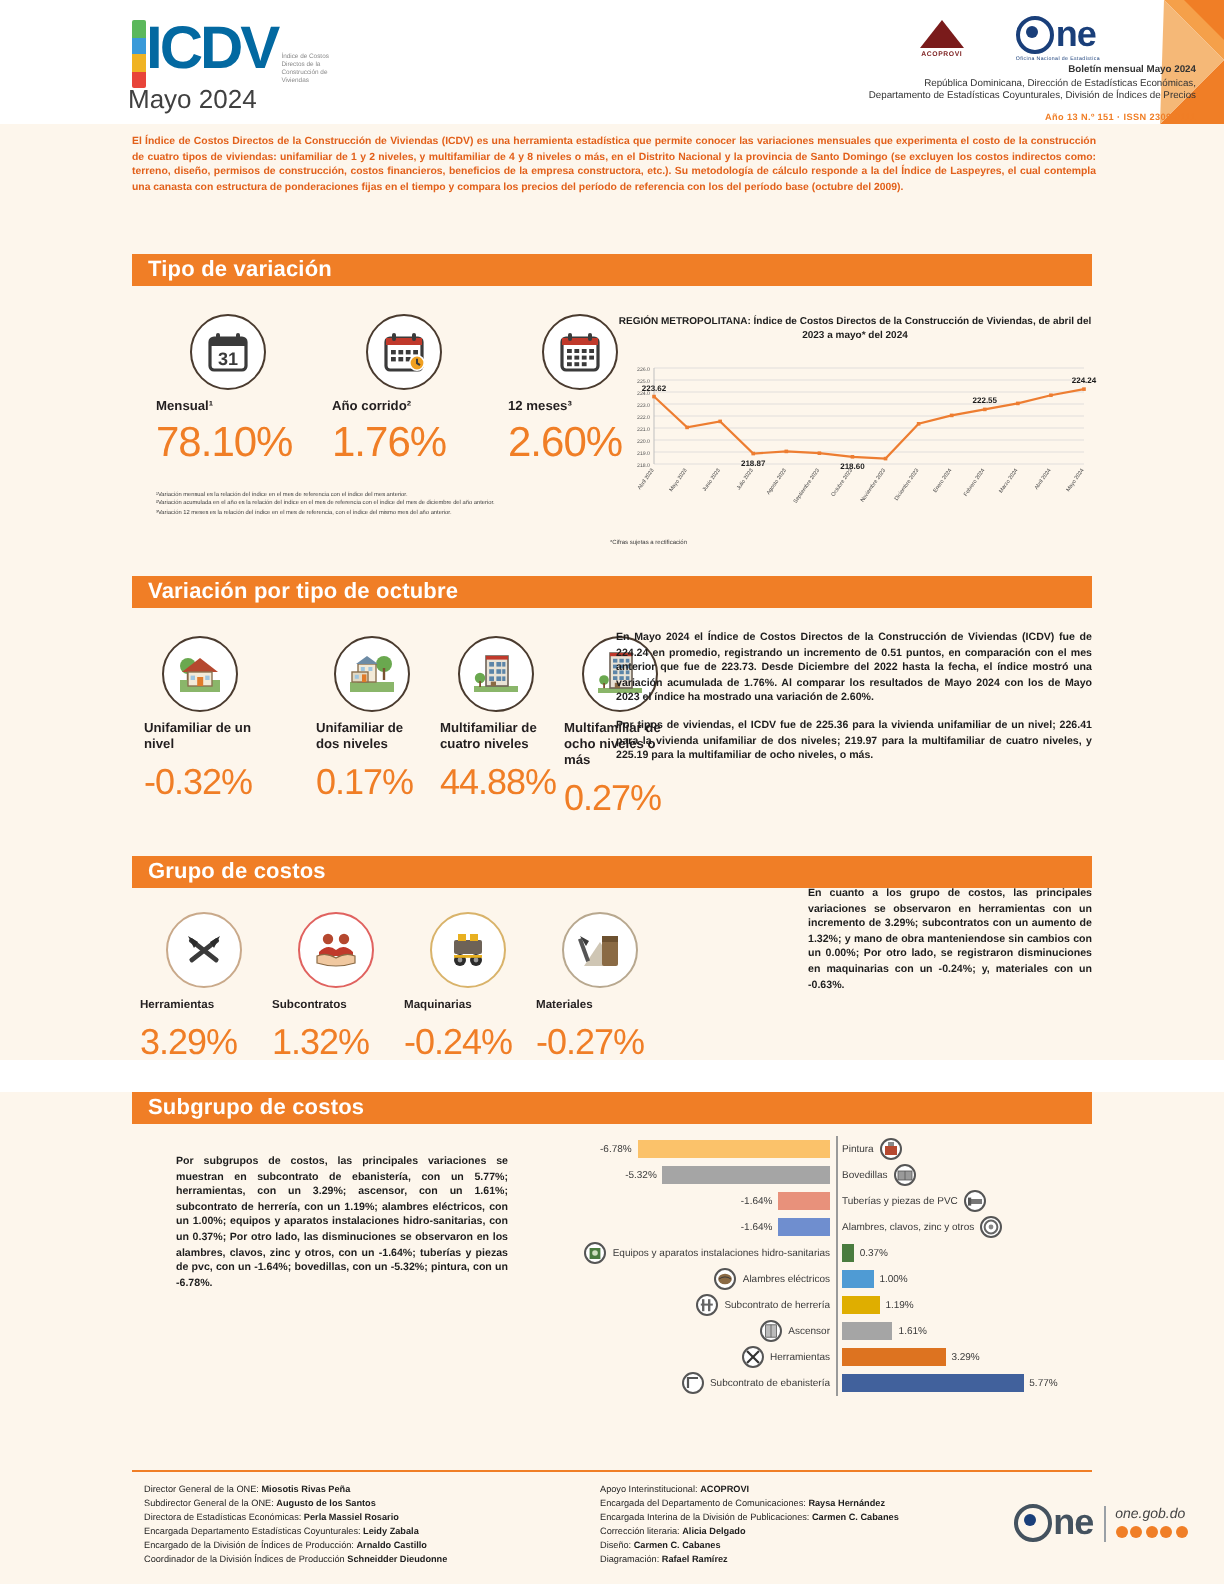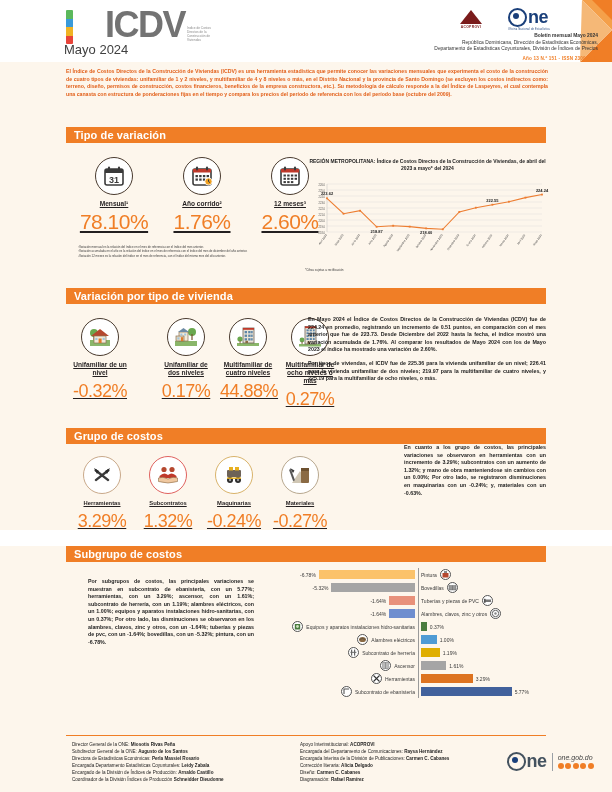--- a/index.html
+++ b/index.html
@@ -14,21 +14,21 @@
 
   
   .corner{position:absolute;top:0;right:0;width:62px;height:62px;overflow:hidden;}
   .corner svg{display:block;}
 
   
   .header{position:absolute;left:0;top:0;width:612px;height:62px;}
   .logo-wrap{position:absolute;left:66px;top:8px;display:flex;align-items:flex-start;}
   .logo-bars{display:flex;flex-direction:column;width:7px;height:34px;margin-top:2px;border-radius:1px;overflow:hidden;}
   .logo-bars i{display:block;height:25%;}
-  .logo-text{font-size:36px;font-weight:bold;letter-spacing:-1.5px;line-height:34px;color:#737373;font-family:"Liberation Sans",sans-serif;margin-left:32px;}
+  .logo-text{font-size:30px;font-weight:bold;letter-spacing:-1.5px;line-height:34px;color:#0369a1;font-family:"Liberation Sans",sans-serif;}
   .logo-sub{font-size:3.2px;line-height:4px;color:#8a8a8a;margin-left:2px;margin-top:18px;width:26px;}
   .month{position:absolute;left:64px;top:42px;font-size:13px;color:#404040;}
 
   .hdr-right{position:absolute;right:14px;top:5px;text-align:right;width:330px;}
   .hdr-logos{display:flex;justify-content:flex-end;align-items:center;gap:26px;height:28px;padding-right:48px;}
   .acoprovi{text-align:center;}
   .acoprovi .tri{width:0;height:0;border-left:11px solid transparent;border-right:11px solid transparent;border-bottom:14px solid #7a1b1b;margin:0 auto;}
   .acoprovi .nm{font-size:3.4px;letter-spacing:.3px;color:#7a1b1b;margin-top:1px;font-weight:bold;}
   .one-logo{display:flex;align-items:center;gap:1px;}
   .one-o{width:15px;height:15px;border-radius:50%;border:2.4px solid #1a3f7a;position:relative;}
@@ -44,21 +44,21 @@
   .intro p{margin:0;position:absolute;left:66px;top:6px;width:482px;
     font-size:5.2px;line-height:7.6px;color:#e2601a;text-align:justify;font-weight:bold;}
 
   
   .section{position:absolute;left:0;width:612px;background:#fdf6ec;}
   .band{position:absolute;left:66px;height:16px;background:#f07e26;display:flex;align-items:center;padding-left:8px;box-sizing:border-box;}
   .band span{color:#fff;font-size:11px;font-weight:bold;letter-spacing:.1px;}
 
   
   .stats{position:absolute;display:flex;}
-  .stat{text-align:center;text-decoration:underline;}
+  .stat{text-align:left;}
   .circ{width:36px;height:36px;border-radius:50%;border:1.6px solid #4a3b2f;margin:0 auto;display:flex;align-items:center;justify-content:center;background:#fff;overflow:hidden;}
   .circ svg{display:block;}
   .stat .lbl{font-size:6.6px;font-weight:bold;color:#231f20;margin-top:5px;line-height:8px;}
   .stat .val{font-size:21px;color:#f07e26;margin-top:3px;line-height:22px;letter-spacing:-.5px;}
   .stat .val.sm{font-size:18px;}
 
   .notes{position:absolute;font-size:2.9px;line-height:4.4px;color:#3a3a3a;}
 
   
   .para{position:absolute;font-size:5.3px;line-height:7.6px;color:#1d1d1d;text-align:justify;font-weight:bold;}
@@ -275,21 +275,21 @@
           <text x="0" y="0" font-size="2.7" fill="#444" text-anchor="end" font-family="Liberation Sans" transform="translate(203.92307692307693,61) rotate(-55)">Marzo 2024</text>
           <text x="0" y="0" font-size="2.7" fill="#444" text-anchor="end" font-family="Liberation Sans" transform="translate(220.46153846153845,61) rotate(-55)">Abril 2024</text>
           <text x="0" y="0" font-size="2.7" fill="#444" text-anchor="end" font-family="Liberation Sans" transform="translate(237,61) rotate(-55)">Mayo 2024</text>
         </svg>
       <div class="cnote">*Cifras sujetas a rectificación</div>
     </div>
   </div>
 
   <div class="section" style="top:284px;height:134px;">
     <div class="band" style="top:4px;width:480px;">
-      <span>Variación por tipo de vivienda</span>
+      <span>Variación por tipo de octubre</span>
     </div>
 
     <div class="stats" style="left:72px;top:34px;gap:6px;">
       <div class="stat" style="width:56px;">
         <div class="circ">
           <svg width="26" height="26" viewBox="0 0 26 26">
             <circle cx="7" cy="9" r="4" fill="#6aa84f"></circle>
               <rect x="6.4" y="11" width="1.2" height="5" fill="#7a5230"></rect>
             <rect x="3" y="16" width="20" height="6" fill="#8ab66a"></rect>
             <polygon points="13,5 22,12 4,12" fill="#b5482f"></polygon>

